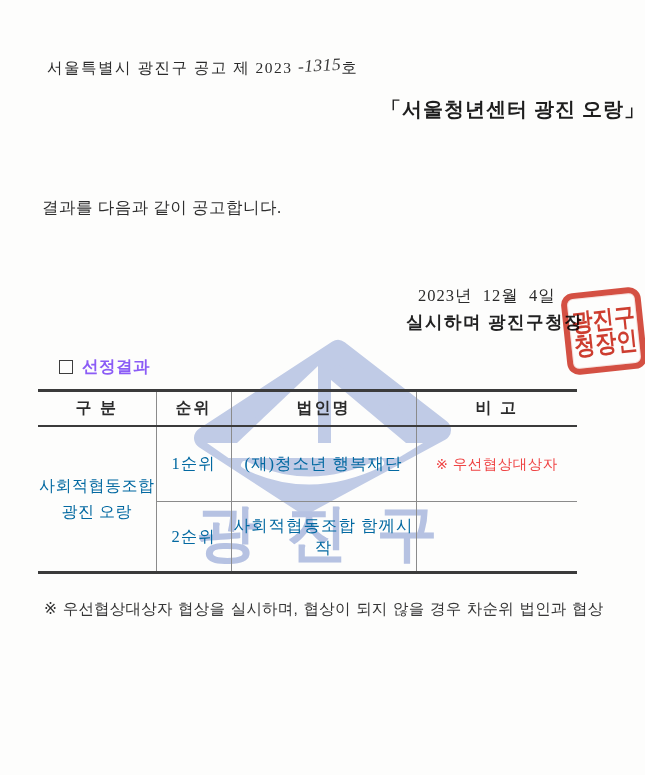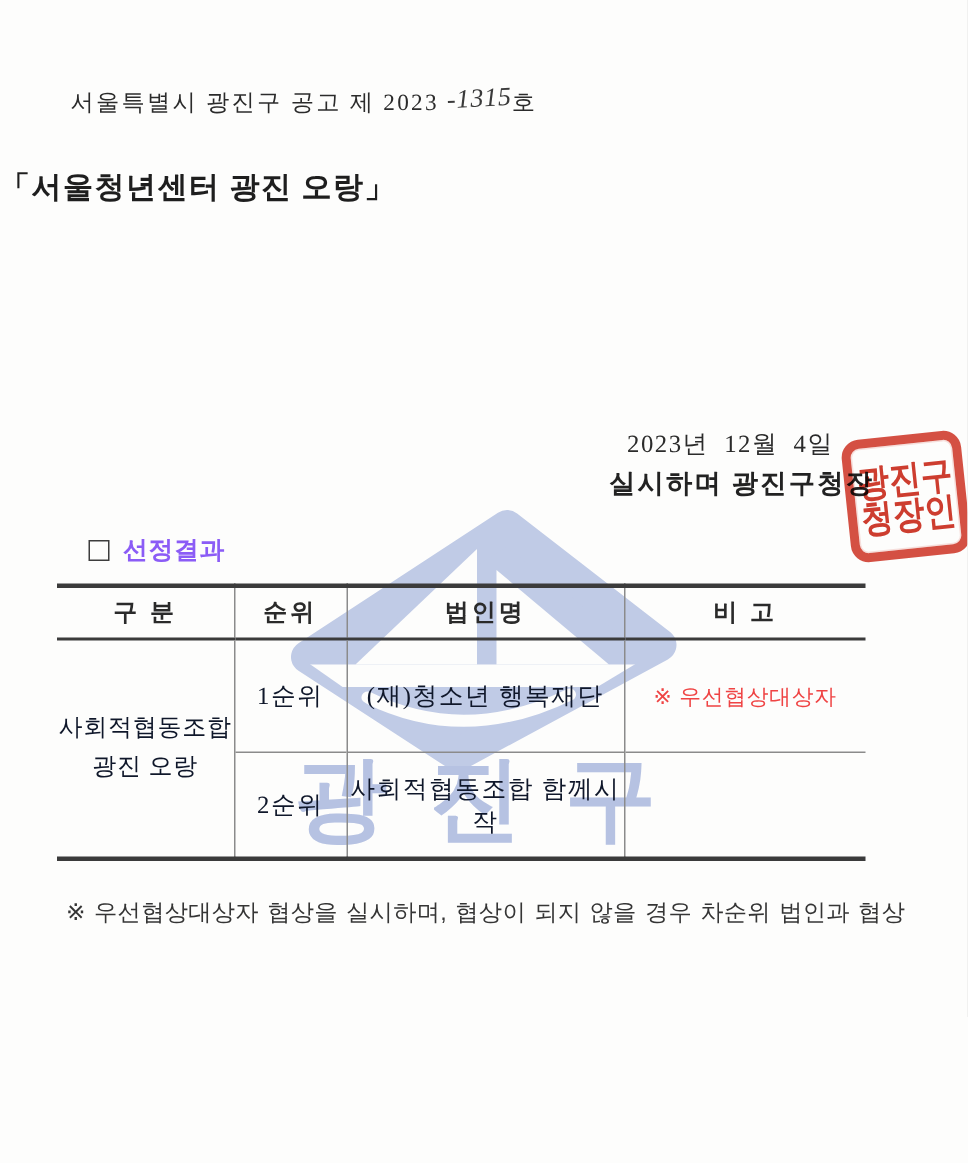--- a/index.html
+++ b/index.html
@@ -23,21 +23,21 @@
   
   .doc-number{
     position:absolute;left:47px;top:57px;
     font-size:15.5px;letter-spacing:1.5px;color:#2b2b2b;white-space:pre;
   }
   .doc-number .handwritten{
     display:inline-block;font-style:italic;font-size:17.5px;
     letter-spacing:0.5px;transform:rotate(-3deg) translateY(-2px);color:#3a3a3a;
   }
   
-  .title-block{position:absolute;left:0;top:112px;width:645px;text-align:left;}
+  .title-block{position:absolute;left:0;top:96px;width:645px;text-align:right;}
   .title-line1{font-size:20px;font-weight:bold;letter-spacing:1px;color:#1e1e1e;line-height:26px;}
   .title-line2{font-size:24.5px;font-weight:bold;letter-spacing:1px;color:#1a1a1a;line-height:30px;}
   
   .intro{position:absolute;left:42px;top:192px;width:558px;font-size:16.5px;color:#2e2e2e;}
   .intro-line1{text-align:justify;text-align-last:justify;text-indent:6px;line-height:31px;letter-spacing:0.3px;}
   .intro-line2{line-height:31px;letter-spacing:0.5px;}
   
   .decision-date{
     position:absolute;left:418px;top:285px;
     font-size:16.5px;letter-spacing:1px;white-space:pre;color:#2b2b2b;
@@ -78,21 +78,21 @@
     border-top:3px solid #3b3b3b;border-bottom:3px solid #3b3b3b;
   }
   .results-table th{
     height:31px;font-family:"Liberation Sans","DejaVu Sans",sans-serif;
     font-size:16px;font-weight:bold;color:#2a2a2a;letter-spacing:2px;
     border-bottom:2px solid #3b3b3b;text-align:center;vertical-align:middle;
     background:transparent;
     margin-top:44px;
   }
   .results-table td{
-    text-align:center;vertical-align:middle;color:#0f172a;
+    text-align:center;vertical-align:middle;color:#0369a1;
     font-size:16.5px;letter-spacing:1px;background:transparent;
   }
   .results-table .vline{border-left:1px solid #8b8b8b;}
   .results-table .row1 td{height:72px;}
   .results-table .row2 td{height:67px;border-top:1px solid #8b8b8b;}
   .results-table td.group-cell{font-size:16px;line-height:26px;letter-spacing:0.5px;}
   .results-table td.remark-cell{
     font-family:"Liberation Sans","DejaVu Sans",sans-serif;
     font-size:14.5px;letter-spacing:0.5px;color:#ef4444;
   }
@@ -134,20 +134,21 @@
 
   <div class="content-layer">
 
     <div class="doc-number"><span>서울특별시 광진구 공고 제 2023 </span><span class="handwritten">-1315</span><span>호</span></div>
 
     <div class="title-block">
       <div class="title-line1">「서울청년센터 광진 오랑」</div>
     </div>
 
     <div class="intro">
+      <div class="intro-line2">결과를 다음과 같이 공고합니다.</div>
     </div>
 
     <div class="decision-date">2023년  12월  4일</div>
     <div class="signer-name">실시하며 광진구청장</div>
 
     <div class="stamp">
       <div class="seal-line">광진구</div>
       <div class="seal-line">청장인</div>
     </div>
 

